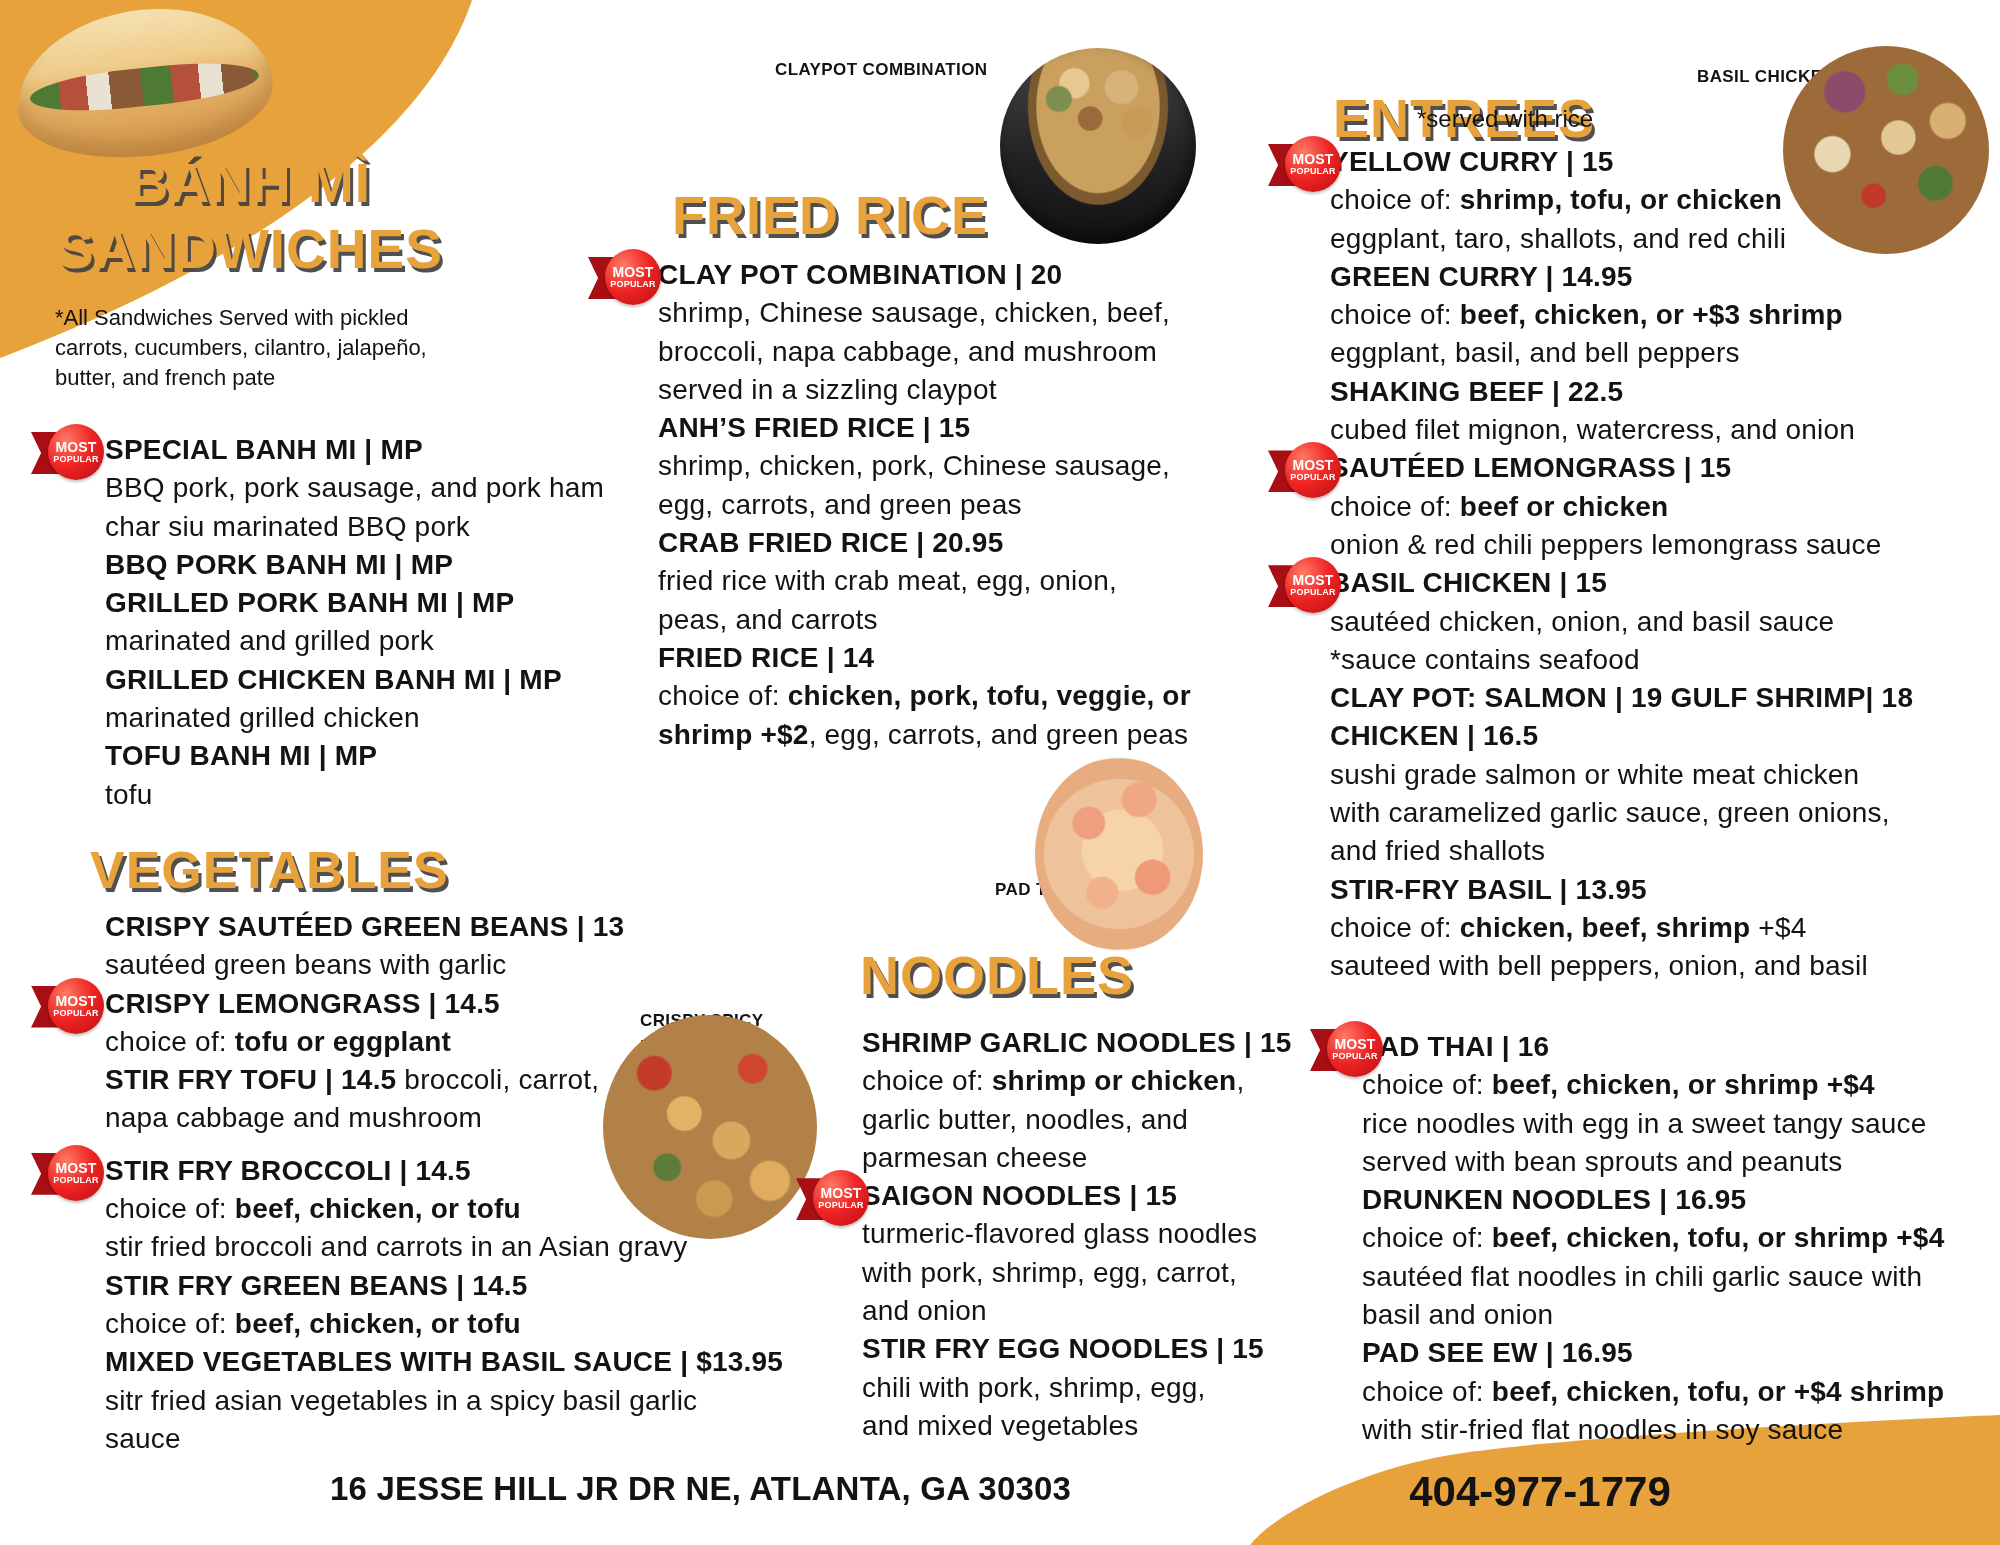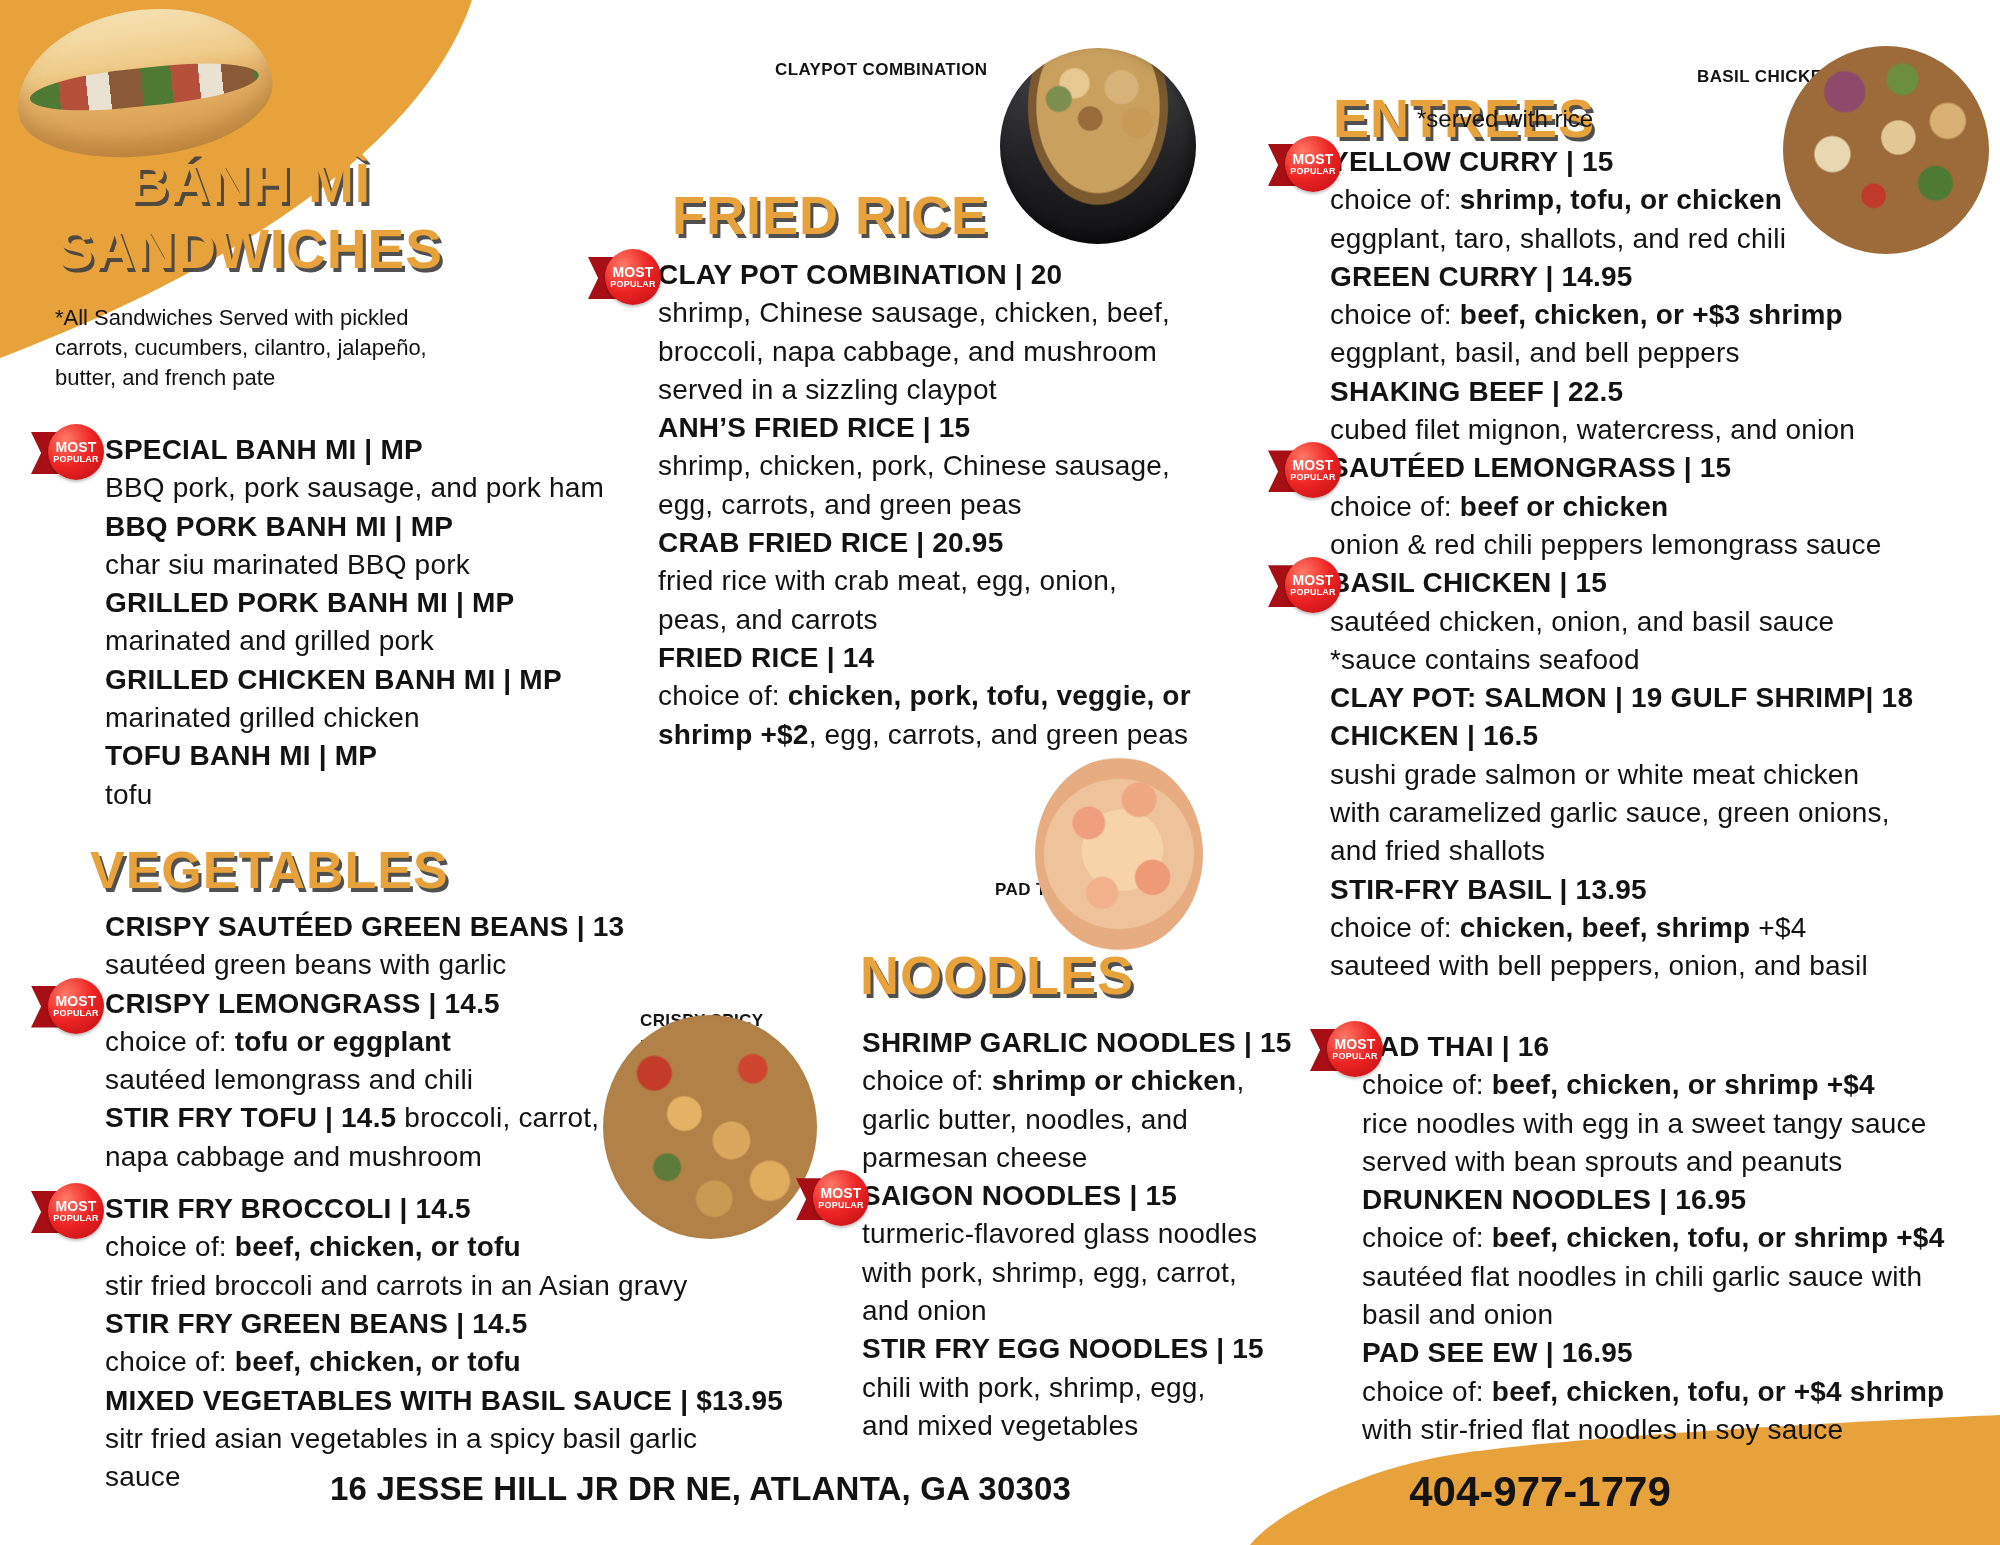--- a/index.html
+++ b/index.html
@@ -172,22 +172,22 @@
           <span class="flag"></span>
           <span class="disc">
             <span class="b1">MOST</span>
             <span class="b2">POPULAR</span>
           </span>
         </span>
         <div class="line"><span class="bold">SPECIAL BANH MI | MP</span></div>
         <div class="line"><span>BBQ pork, pork sausage, and pork ham</span></div>
       </div>
       <div class="menu-item">
+        <div class="line"><span>char siu marinated BBQ pork</span></div>
         <div class="line"><span class="bold">BBQ PORK BANH MI | MP</span></div>
-        <div class="line"><span>char siu marinated BBQ pork</span></div>
       </div>
       <div class="menu-item">
         <div class="line"><span class="bold">GRILLED PORK BANH MI | MP</span></div>
         <div class="line"><span>marinated and grilled pork</span></div>
       </div>
       <div class="menu-item">
         <div class="line"><span class="bold">GRILLED CHICKEN BANH MI | MP</span></div>
         <div class="line"><span>marinated grilled chicken</span></div>
       </div>
       <div class="menu-item">
@@ -205,21 +205,20 @@
       <div class="menu-item">
         <span class="badge">
           <span class="flag"></span>
           <span class="disc">
             <span class="b1">MOST</span>
             <span class="b2">POPULAR</span>
           </span>
         </span>
         <div class="line"><span class="bold">CRISPY LEMONGRASS | 14.5</span></div>
         <div class="line"><span>choice of: </span><span class="bold">tofu or eggplant</span></div>
-        <div class="line"><span>sautéed lemongrass and chili</span></div>
       </div>
       <div class="menu-item">
         <div class="line"><span class="bold">STIR FRY TOFU | 14.5</span><span> broccoli, carrot,</span></div>
         <div class="line"><span>napa cabbage and mushroom</span></div>
       </div>
       <div class="menu-item gap">
         <span class="badge">
           <span class="flag"></span>
           <span class="disc">
             <span class="b1">MOST</span>

